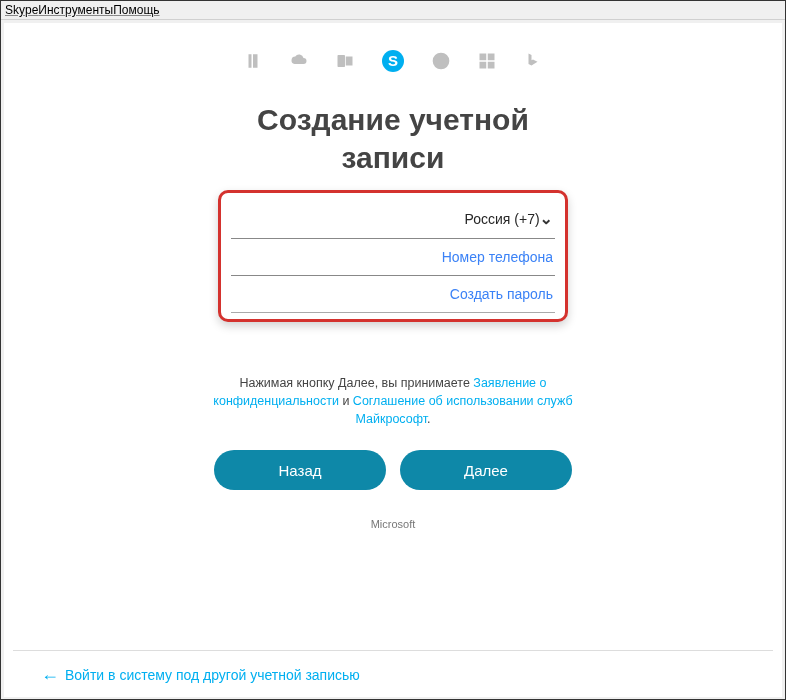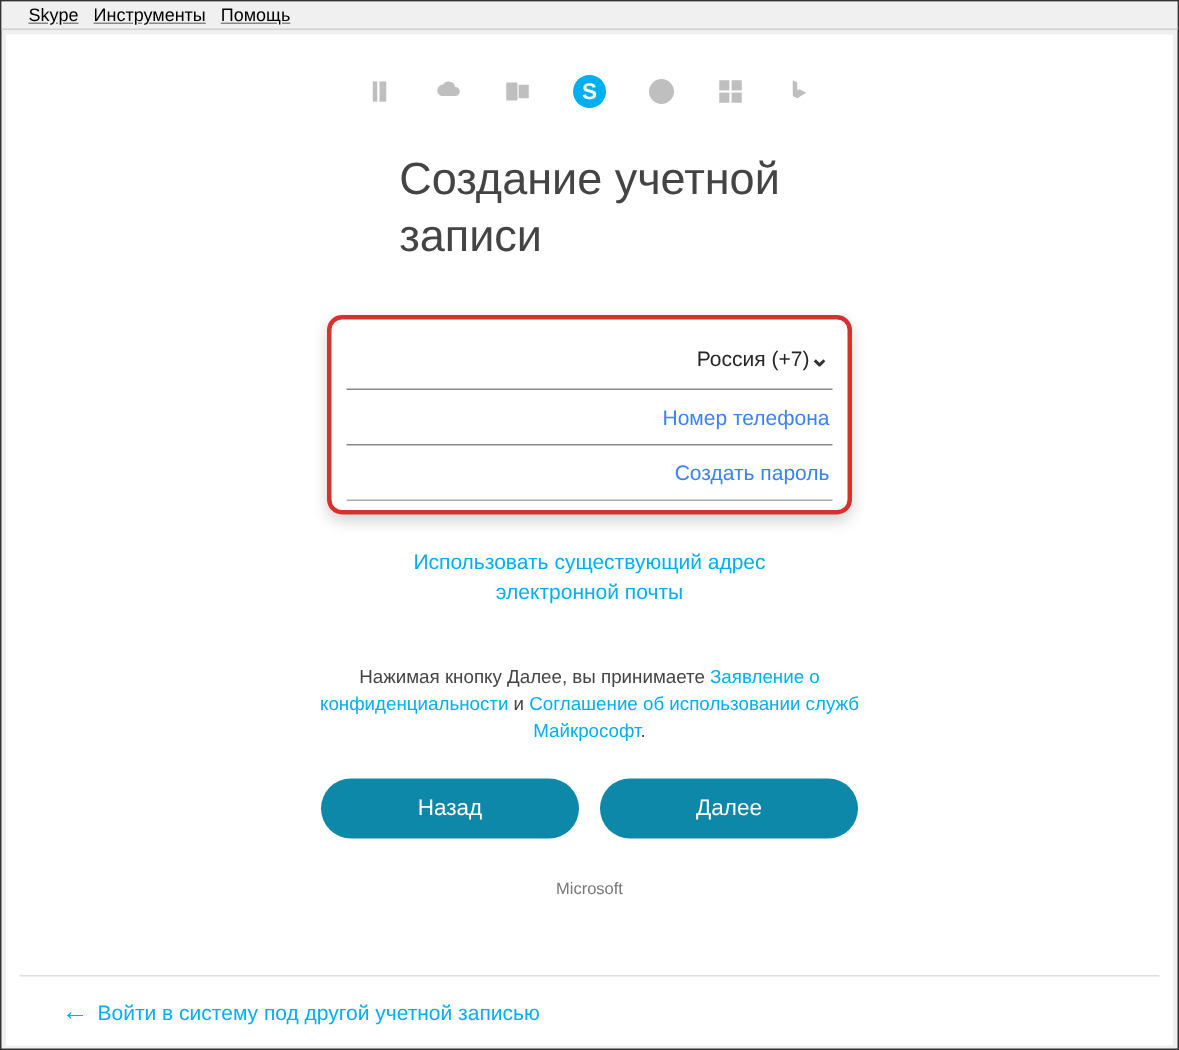--- a/index.html
+++ b/index.html
@@ -8,24 +8,23 @@
       height: 700px;
       font-family: "Segoe UI", Arial, sans-serif;
       background: #f0f0f0;
       border: 1px solid #333;
       position: relative;
       overflow: hidden;
     }
     .menubar {
       background: #f0f0f0;
       border-bottom: 1px solid #d0d0d0;
-      padding: 2px 18px;
+      padding: 2px 4px;
       font-size: 12px;
       display: flex;
-      gap: 10px;
     }
     .menubar span { text-decoration: underline; text-decoration-color: #888; cursor: default; }
     .content {
       background: #fff;
       margin: 3px;
       height: calc(100% - 24px);
       display: flex;
       flex-direction: column;
       align-items: center;
       padding-top: 26px;
@@ -33,24 +32,25 @@
     .icon-row {
       display: flex;
       gap: 26px;
       align-items: center;
       margin-bottom: 28px;
     }
     .icon-row .ic { width: 20px; height: 20px; color: #bfbfbf; display:flex; align-items:center; justify-content:center;}
     .icon-row .ic.skype { color: #00aff0; width: 24px; height:24px; }
     .title {
       font-size: 30px;
-      font-weight: 400;
+      font-weight: 700;
       color: #444;
+      text-align: center;
       line-height: 1.25;
-      margin-bottom: 34px;
+      margin-bottom: 14px;
     }
     .form-highlight {
       border: 3px solid #d4322e;
       border-radius: 10px;
       padding: 6px 10px 6px 10px;
       width: 350px;
       box-shadow: 0 4px 10px rgba(0,0,0,0.18);
       margin-bottom: 14px;
       background:#fff;
     }
@@ -190,24 +190,20 @@
       <span class="chev">⌄</span>
     </div>
     <div class="field placeholder">
       <span>Номер телефона</span>
     </div>
     <div class="field placeholder">
       <span>Создать пароль</span>
     </div>
   </div>
 
-  <div class="link">
-    <div>Использовать существующий адрес</div>
-    <div>электронной почты</div>
-  </div>
 
   <div class="terms">
     <span>Нажимая кнопку Далее, вы принимаете </span><span class="t-link">Заявление о конфиденциальности</span><span> и </span><span class="t-link">Соглашение об использовании служб Майкрософт</span><span>.</span>
   </div>
 
   <div class="buttons">
     <button class="btn">Назад</button>
     <button class="btn">Далее</button>
   </div>
 

